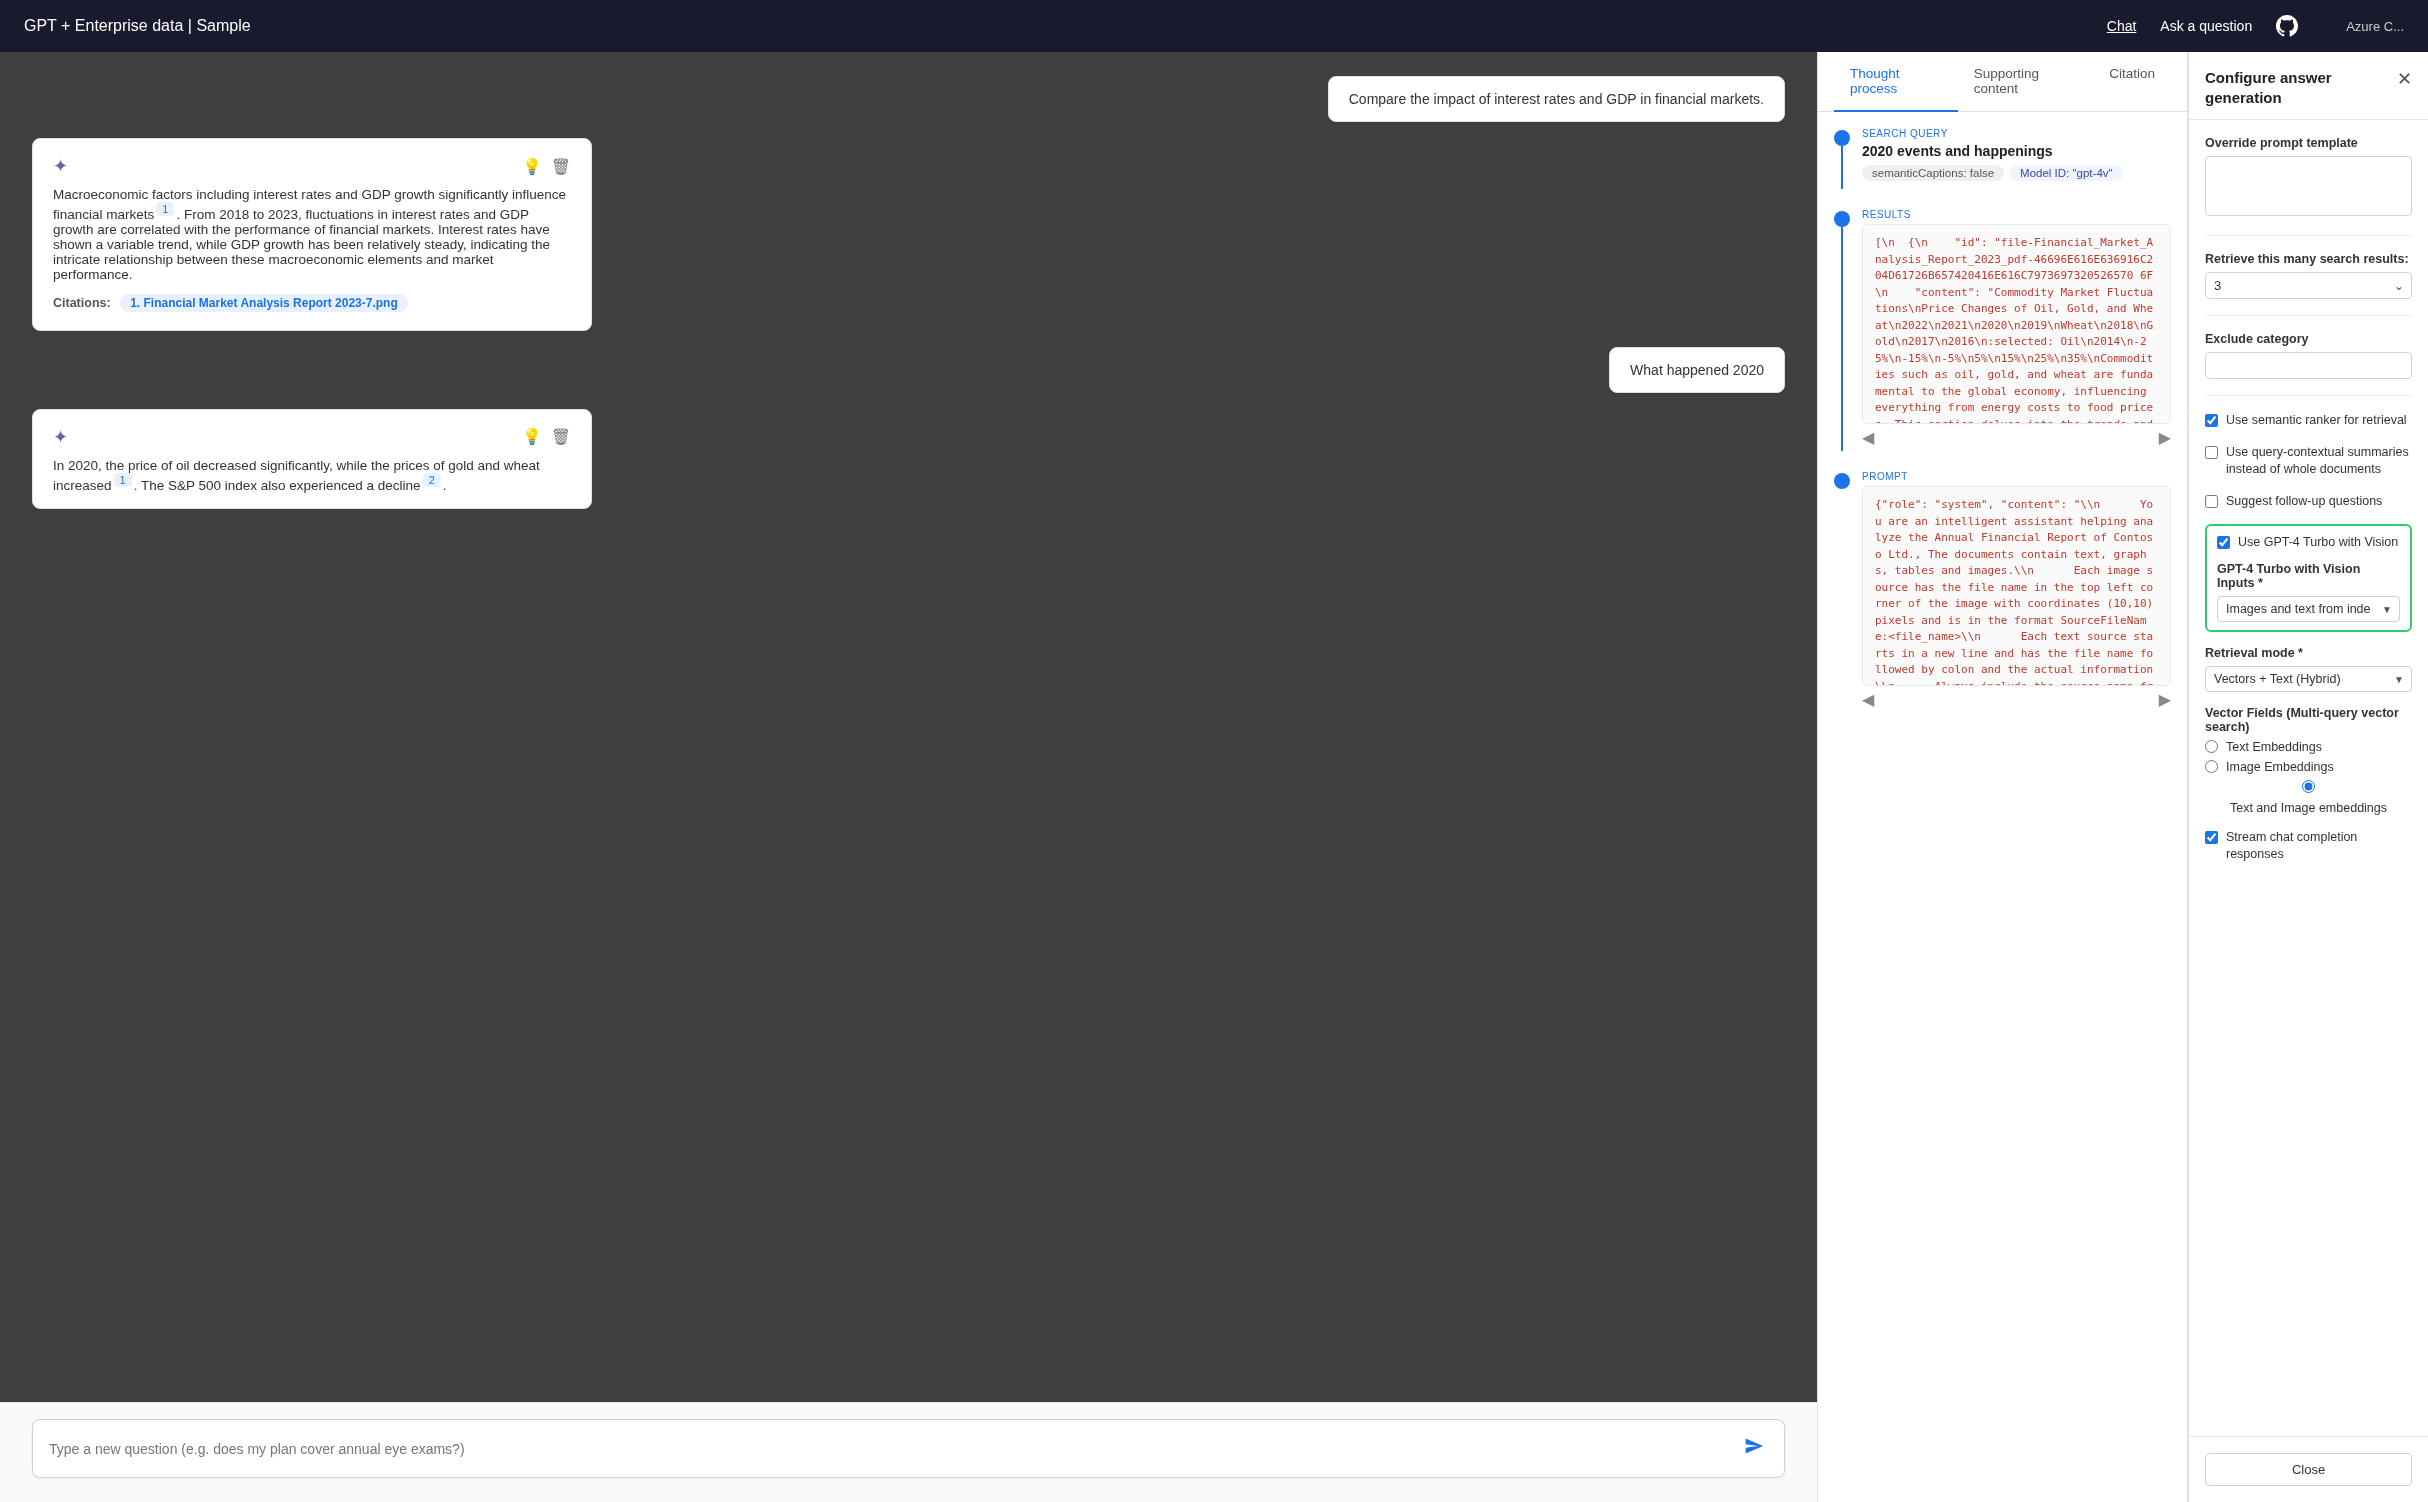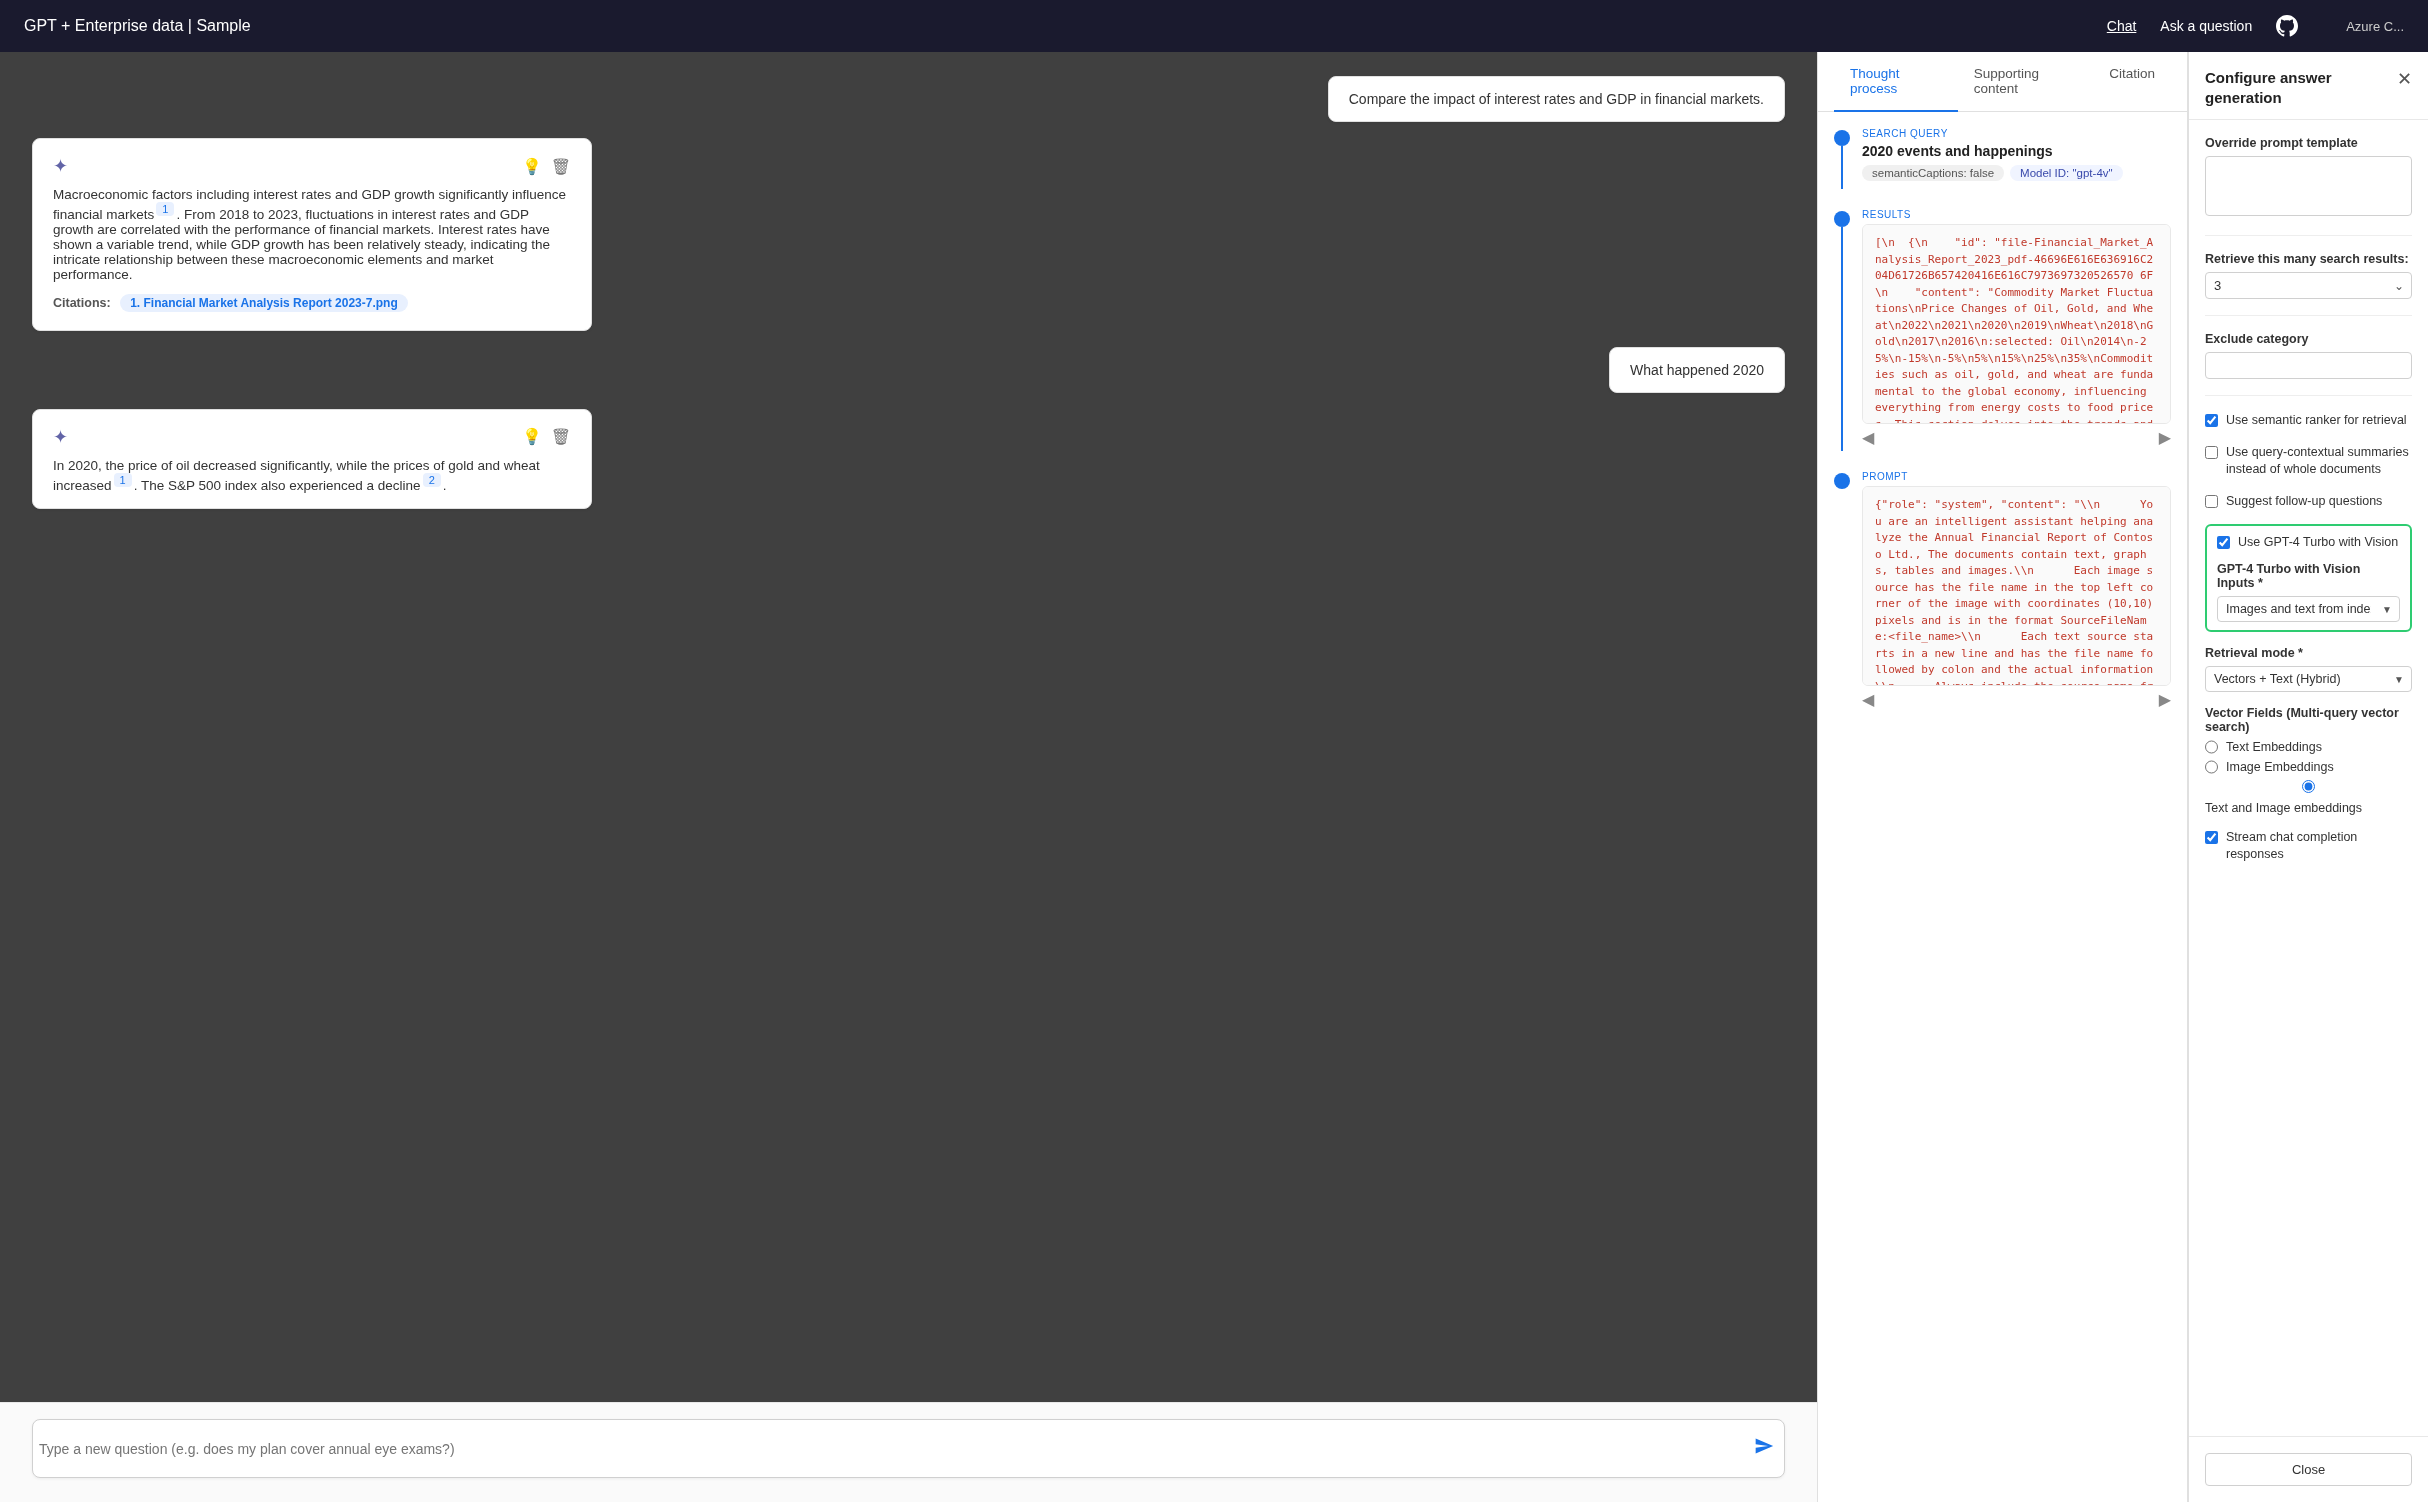--- a/index.html
+++ b/index.html
@@ -118,21 +118,21 @@
       padding: 16px 32px 24px;
       background: #fafafa;
       border-top: 1px solid #e8e8e8;
     }
     .chat-input-box {
       display: flex;
       align-items: center;
       background: white;
       border: 1px solid #d0d0d0;
       border-radius: 8px;
-      padding: 12px 6px;
+      padding: 12px 16px;
       box-shadow: 0 1px 3px rgba(0,0,0,0.06);
     }
     .chat-input-box input {
       flex: 1;
       border: none;
       outline: none;
       font-size: 14px;
       color: #333;
       background: transparent;
     }
@@ -349,20 +349,21 @@
       border: 1px solid #d0d0d0;
       border-radius: 4px;
       font-size: 13px;
       cursor: pointer;
       color: #333;
       font-weight: 500;
     }
 
     .radio-row {
       display: flex;
+      align-items: center;
       gap: 8px;
       font-size: 12.5px;
       color: #333;
     }
     .radio-row input[type="radio"] { accent-color: #1a73e8; }
 
     .number-input-wrapper { position: relative; }
     .number-input-wrapper input[type="number"] {
       width: 100%;
       border: 1px solid #d0d0d0;

